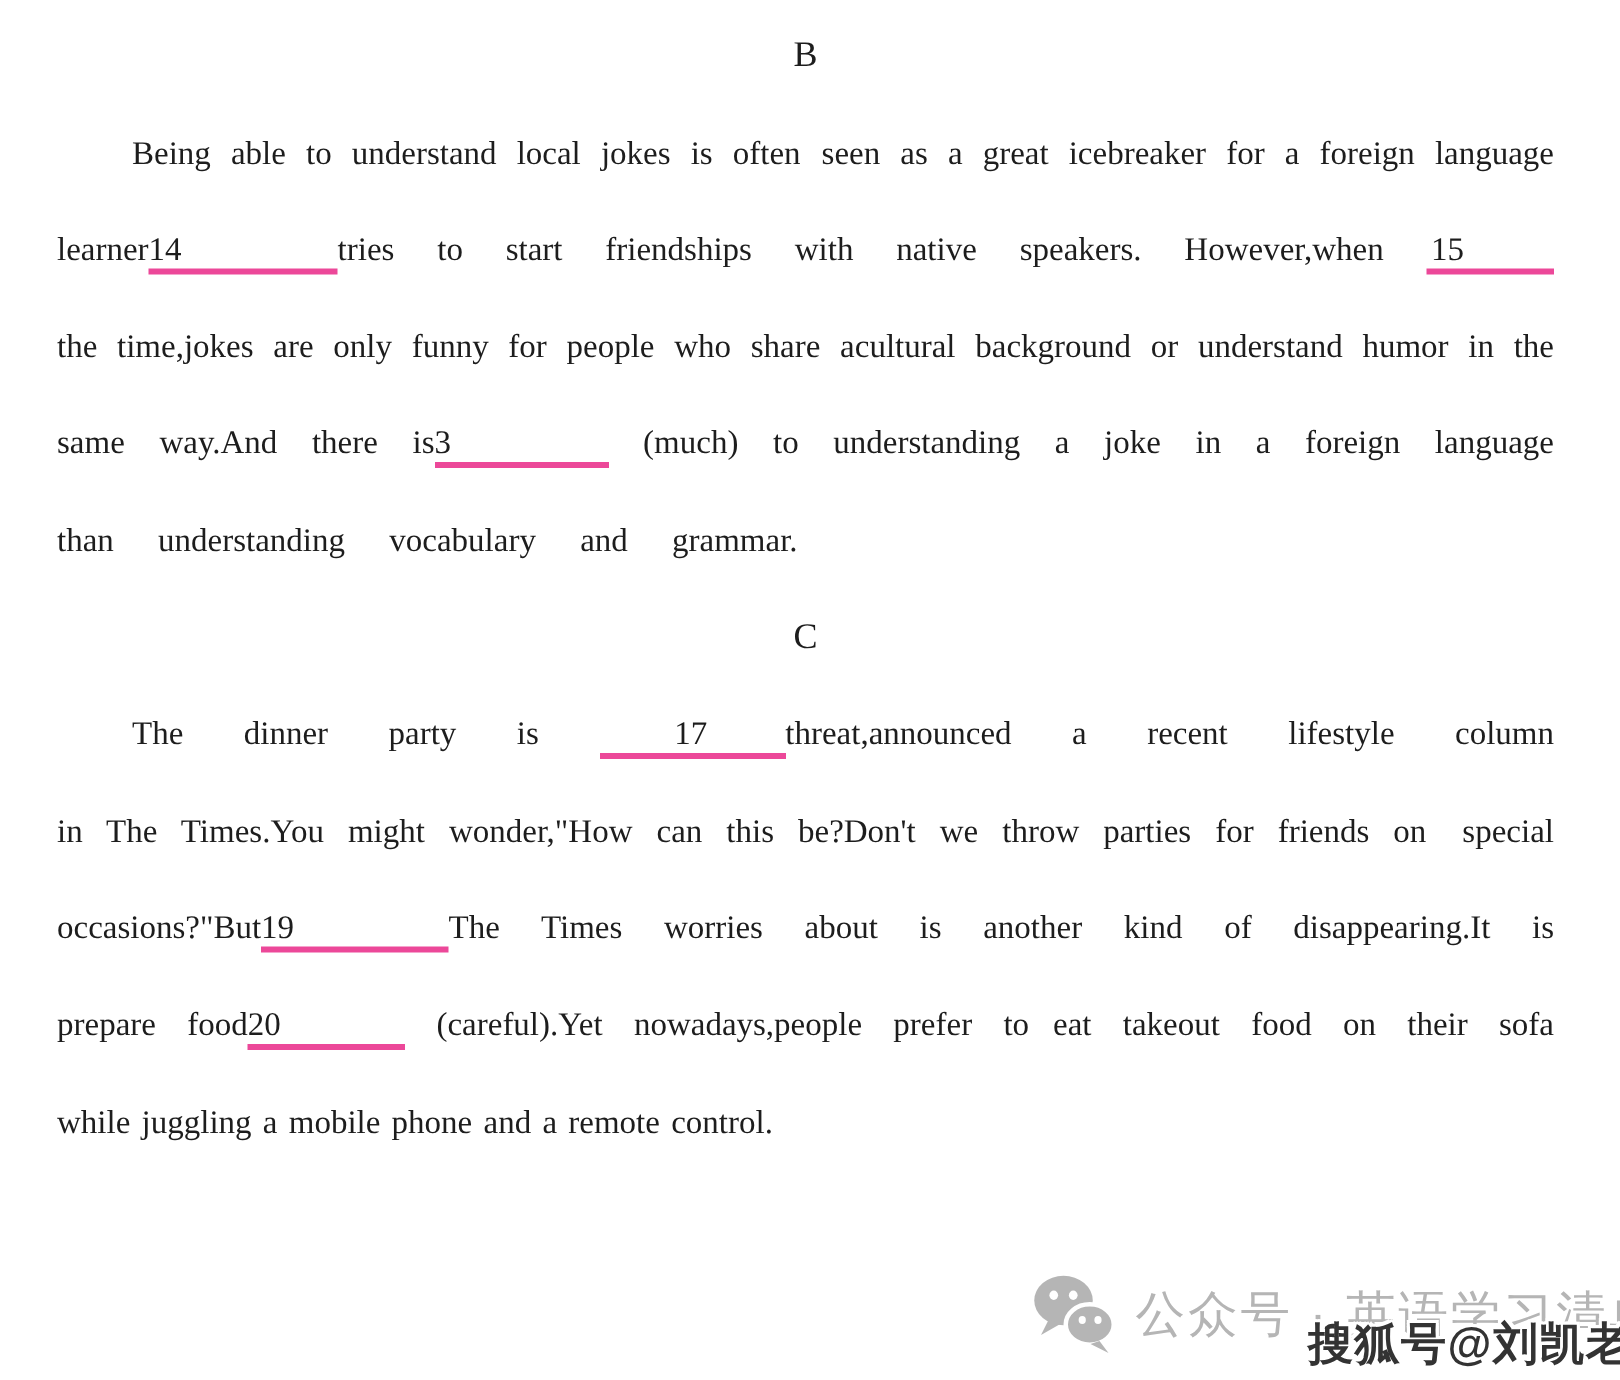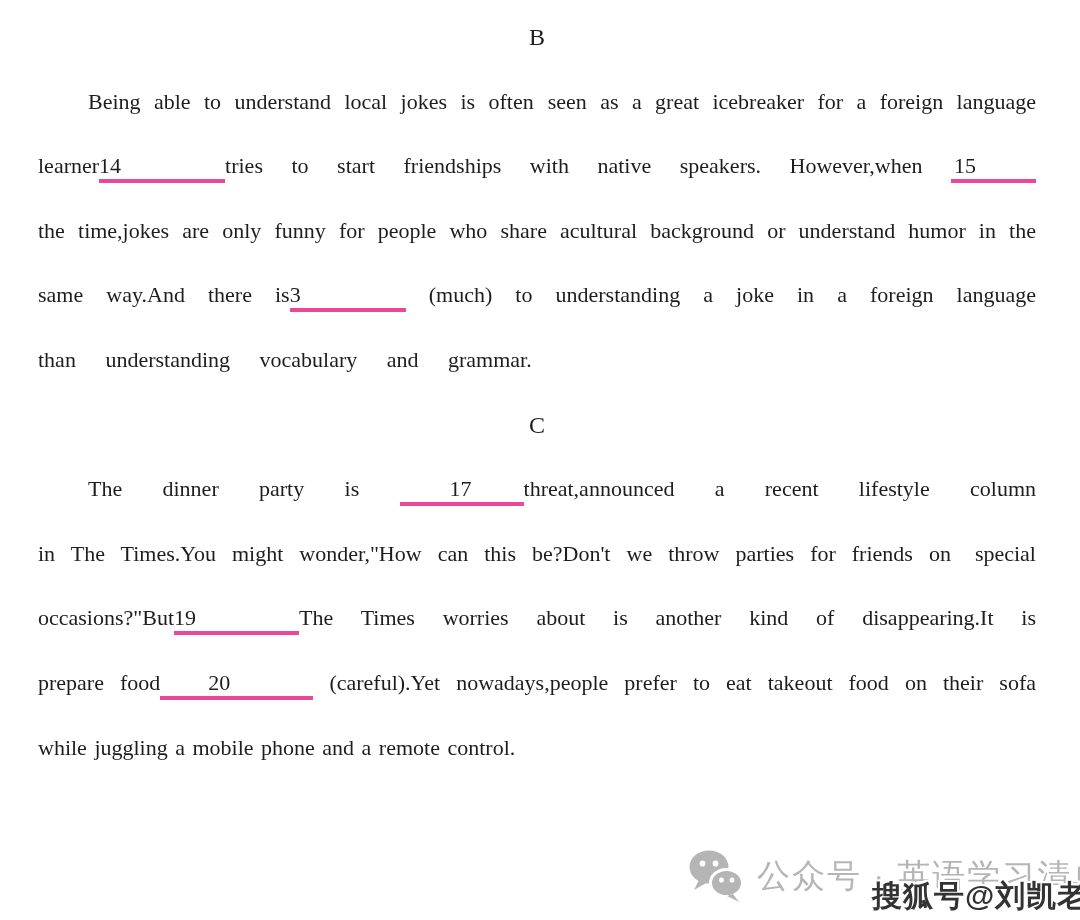--- a/index.html
+++ b/index.html
@@ -78,21 +78,21 @@
     <div class="line heading">B</div>
     <div class="line just" style="text-indent: 50px;">Being able to understand local jokes is often<span class="gapspan" style="width: 14px;"></span>seen as a great icebreaker for a foreign language</div>
     <div class="line just">learner<span class="blank" style="width: 126px;">14</span>tries to start friendships with native speakers. However,when <span class="blank left" style="width: 82px;">15</span></div>
     <div class="line just">the time,jokes are only funny for people who share acultural background or understand humor in the</div>
     <div class="line just">same way.And there is<span class="blank" style="width: 116px;">3</span> (much) to understanding a joke in a foreign language</div>
     <div class="line" style="word-spacing: 24px;">than understanding vocabulary and grammar.</div>
     <div class="line heading">C</div>
     <div class="line just" style="text-indent: 50px;">The dinner party is <span class="blank" style="width: 124px;">17</span>threat,announced a recent lifestyle column</div>
     <div class="line just">in The Times.You might wonder,"How can this be?Don't we throw parties for friends on<span class="gapspan" style="width: 24px;"></span>special</div>
     <div class="line just">occasions?"But<span class="blank" style="width: 125px;">19</span>The Times worries about is another kind of disappearing.It is</div>
-    <div class="line just">prepare food<span class="blank" style="width: 105px; padding-left: 48px;">20</span> (careful).Yet nowadays,people prefer to<span class="gapspan" style="width: 16px;"></span>eat takeout food on their sofa</div>
+    <div class="line just">prepare food<span class="blank" style="width: 105px;">20</span> (careful).Yet nowadays,people prefer to<span class="gapspan" style="width: 16px;"></span>eat takeout food on their sofa</div>
     <div class="line" style="word-spacing: 2px; font-family: Liberation Serif, serif;">while juggling a mobile phone and a remote control.</div>
   </div>
 
 <div class="watermark">
   <div class="wm-gray">
     <svg width="56" height="56" viewBox="0 0 56 56">
       <g>
         <ellipse cx="21" cy="19" rx="19.5" ry="16.5" fill="#b5b5b5"></ellipse>
         <polygon points="11,32 6,42 20,34" fill="#b5b5b5"></polygon>
         <ellipse cx="14.5" cy="15.5" rx="2.9" ry="3.1" fill="#ffffff"></ellipse>

